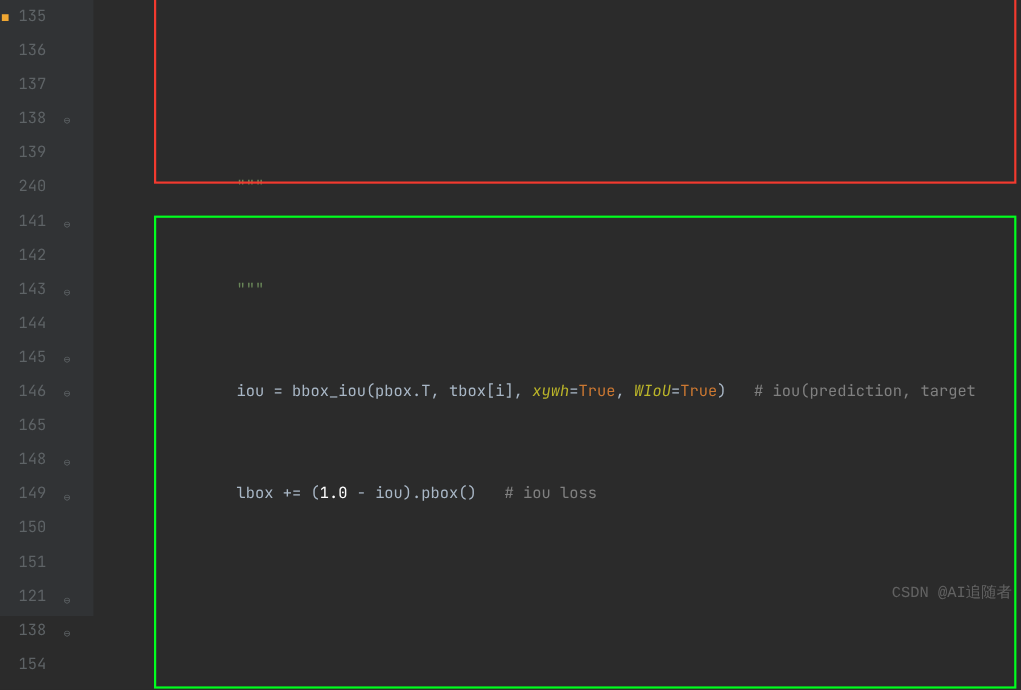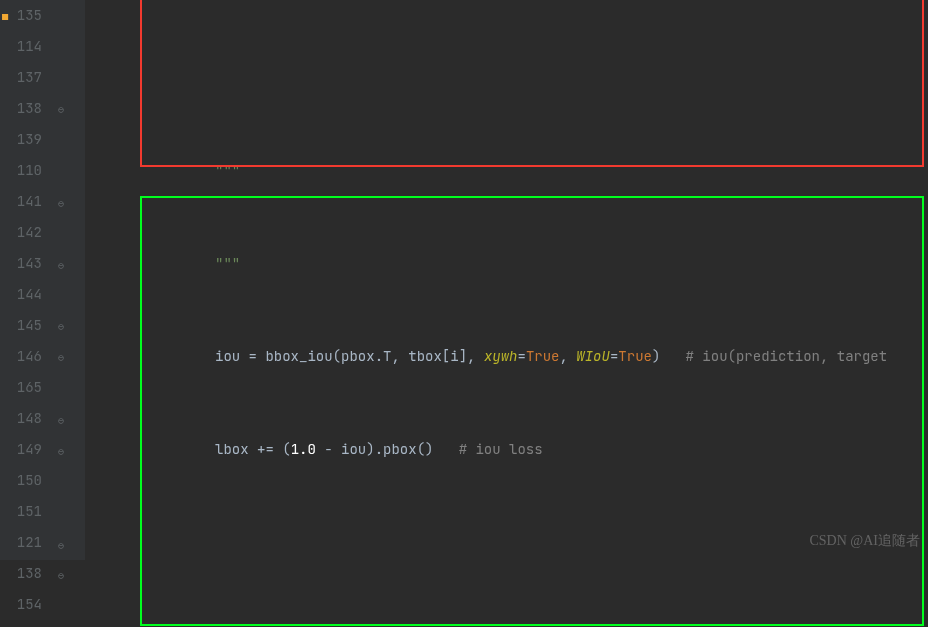--- a/index.html
+++ b/index.html
@@ -15,33 +15,33 @@
 .box-red{position:absolute;border:2px solid #F23A2F;left:55px;top:-18px;right:4px;height:185px;box-sizing:border-box;pointer-events:none}
 .box-green{position:absolute;border:2px solid #00FF1E;left:55px;top:196px;right:4px;height:430px;box-sizing:border-box;pointer-events:none}
 .str{color:#6A8759}
 .cmt{color:#808080;}
 .kw{color:#CC7832}
 .nm{color:#ffffff}
 .op{color:#A9B7C6}
 .cn{color:#BBB529;font-style:italic}
 .chn{color:#BBB529}
 .wavy{text-decoration:underline wavy #5E6366}
-.watermark{position:absolute;right:8px;bottom:4px;color:rgba(200,200,200,0.35);font-size:14px;font-family:Liberation Serif, serif}
+.watermark{position:absolute;right:8px;bottom:4px;color:rgba(200,200,200,0.35);font-size:14px;font-family:Liberation Mono, monospace}
 </style>
 </head>
 <body>
 
 <div class="editor">
   <div class="gutter-a">
     <div><span class="bookmark">◼</span> <span>135</span></div>
-    <div>114</div>
+    <div>136</div>
     <div>137</div>
     <div>138</div>
     <div>139</div>
-    <div>110</div>
+    <div>240</div>
     <div>141</div>
     <div>142</div>
     <div>143</div>
     <div>144</div>
     <div>145</div>
     <div>146</div>
     <div>165</div>
     <div>148</div>
     <div>149</div>
     <div>150</div>

